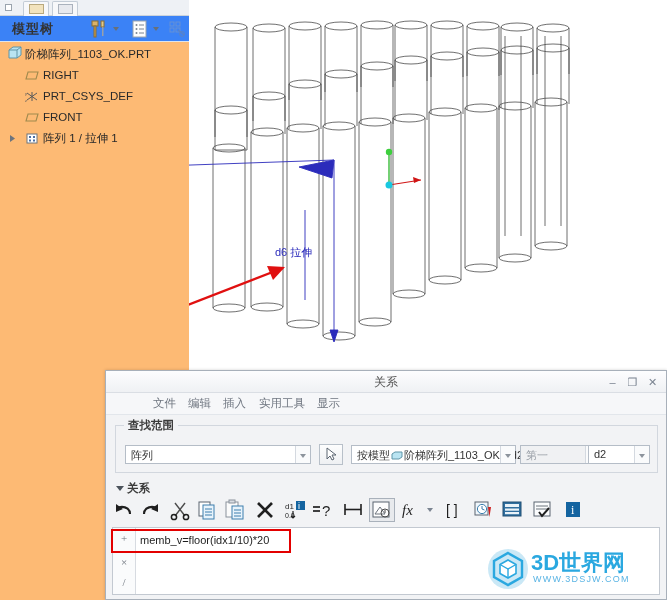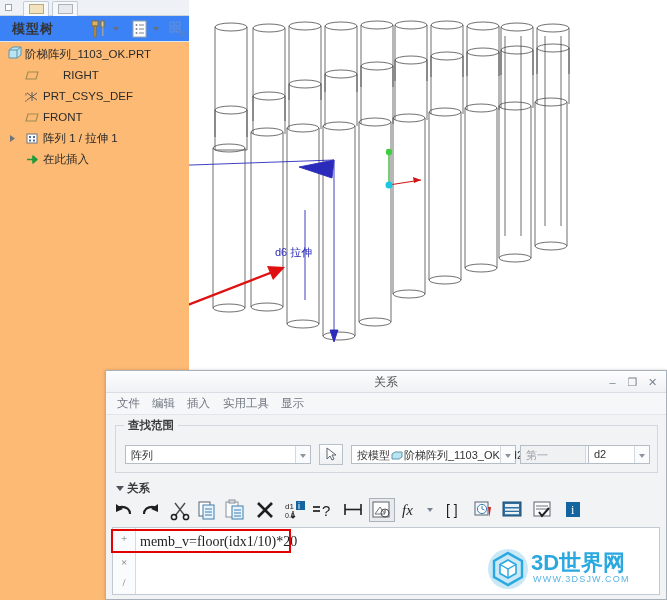--- a/index.html
+++ b/index.html
@@ -84,21 +84,21 @@
     font-size:11px;color:#7b8491;text-align:center;line-height:14px;
   }
   #btn-min{right:46px;}
   #btn-max{right:26px;}
   #btn-close{right:6px;}
   #dlg-menubar{
     position:absolute;left:0;top:22px;right:0;height:22px;
     background:#f6f7f9;border-bottom:1px solid #e2e6eb;box-sizing:border-box;
   }
   .menu-item{
-    position:absolute;top:3px;font-size:11.5px;color:#6f7680;padding:0 3px;
+    position:absolute;top:3px;font-size:11.5px;color:#6f7680;padding:0 3px;margin-left:36px;
   }
   
   #scope-group{
     position:absolute;left:9px;top:54px;width:543px;height:48px;
     border:1px solid #d2d7de;box-sizing:border-box;background:#f2f3f5;
   }
   #scope-legend{
     position:absolute;left:8px;top:-8px;background:#f2f3f5;padding:0 4px;
     font-size:11.5px;font-weight:bold;color:#3c3c3c;
   }
@@ -147,22 +147,22 @@
   }
   #gutter{
     position:absolute;left:0;top:0;bottom:0;width:22px;
     border-right:1px solid #d7dbe1;background:#fafbfc;
   }
   .gutter-sym{
     position:absolute;left:0;width:22px;text-align:center;
     font-size:11px;color:#6d747d;font-family:"Liberation Serif",serif;
   }
   .code-line{
-    position:absolute;left:27px;font-family:Liberation Serif, serif;
-    font-size:14px;color:#1d1d1d;white-space:pre;
+    position:absolute;left:27px;font-family:Liberation Sans, sans-serif;
+    font-size:11px;color:#1d1d1d;white-space:pre;
   }
   #red-highlight{
     position:absolute;left:5px;top:158px;width:180px;height:24px;
     border:2px solid #e30000;box-sizing:border-box;pointer-events:none;
   }
   
   #watermark{position:absolute;right:4px;bottom:8px;width:176px;height:44px;}
   #wm-text{
     position:absolute;left:44px;top:0px;font-size:22px;font-weight:bold;
     color:#2aa8e0;letter-spacing:0px;white-space:nowrap;
@@ -233,21 +233,21 @@
         <polyline points="1,4 9,4 13,1" fill="none" stroke="#5f95a8"></polyline>
         <line x1="9" y1="4" x2="9" y2="12" stroke="#5f95a8"></line>
       </svg>
       <span class="tx" style="left:25px;">阶梯阵列_1103_OK.PRT</span>
     </div>
 
     <div class="tree-row">
       <svg class="tree-ic" style="left:25px;" viewBox="0 0 14 13">
         <polygon points="3,3 13,3 11,10 1,10" fill="none" stroke="#a08a4d" stroke-width="1.1"></polygon>
       </svg>
-      <span class="tx" style="left:43px;margin-left:20px;">RIGHT</span>
+      <span class="tx" style="left:43px;">RIGHT</span>
     </div>
 
 
     <div class="tree-row">
       <svg class="tree-ic" style="left:25px;" viewBox="0 0 14 13">
         <line x1="7" y1="2" x2="7" y2="11" stroke="#5b5b5b"></line>
         <line x1="2" y1="10" x2="12" y2="3" stroke="#5b5b5b"></line>
         <line x1="2" y1="3" x2="12" y2="10" stroke="#5b5b5b"></line>
         <text x="0" y="5" font-size="4" fill="#5b5b5b">y</text>
         <text x="0" y="12" font-size="4" fill="#5b5b5b">z</text>
@@ -269,26 +269,20 @@
       <svg class="tree-ic" style="left:25px;" viewBox="0 0 14 13">
         <rect x="2" y="2" width="10" height="9" fill="#fff" stroke="#6d747d"></rect>
         <rect x="4" y="4" width="2" height="2" fill="#4a6fa5"></rect>
         <rect x="8" y="4" width="2" height="2" fill="#4a6fa5"></rect>
         <rect x="4" y="7.5" width="2" height="2" fill="#4a6fa5"></rect>
         <rect x="8" y="7.5" width="2" height="2" fill="#4a6fa5"></rect>
       </svg>
       <span class="tx" style="left:43px;">阵列 1 / 拉伸 1</span>
     </div>
 
-    <div class="tree-row">
-      <svg class="tree-ic" style="left:25px;" viewBox="0 0 14 13">
-        <path d="M2 6.5 L8 6.5 M8 3 L12 6.5 L8 10 Z" fill="#1f9a3d" stroke="#1f9a3d" stroke-width="1.6" stroke-linejoin="round"></path>
-      </svg>
-      <span class="tx" style="left:43px;">在此插入</span>
-    </div>
 
   </div>
 </div>
 
 <div id="graphics">
   <svg id="gfx-svg" width="478" height="600" viewBox="0 0 478 600">
     <g stroke="#4a4a4a" stroke-width="0.8" fill="none">
 
       <g>
         <path d="M26 27 l0 110 M58 27 l0 110"></path>

